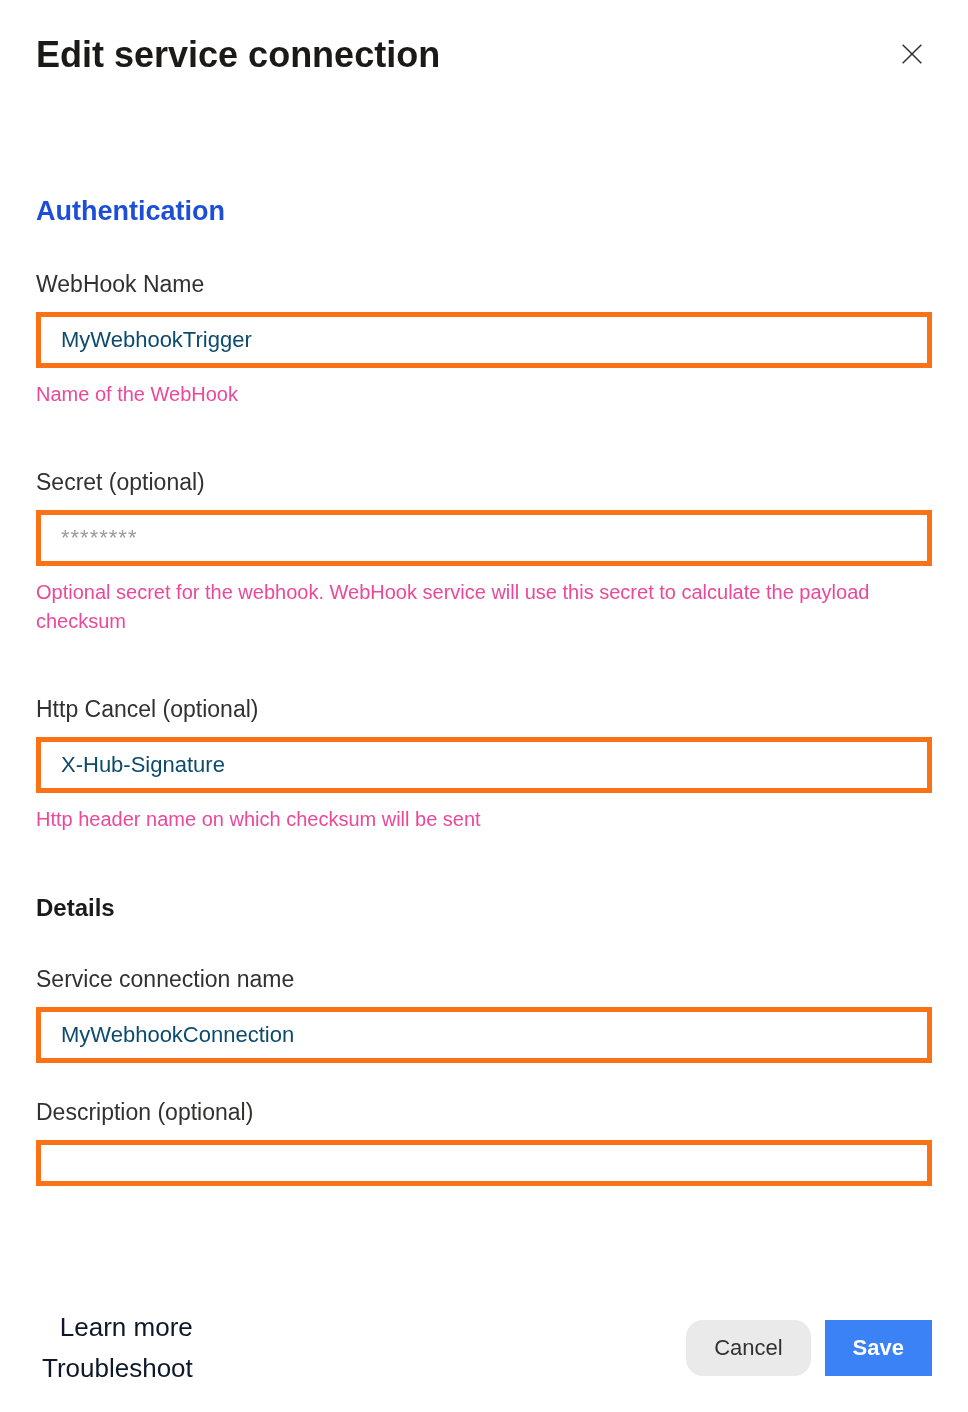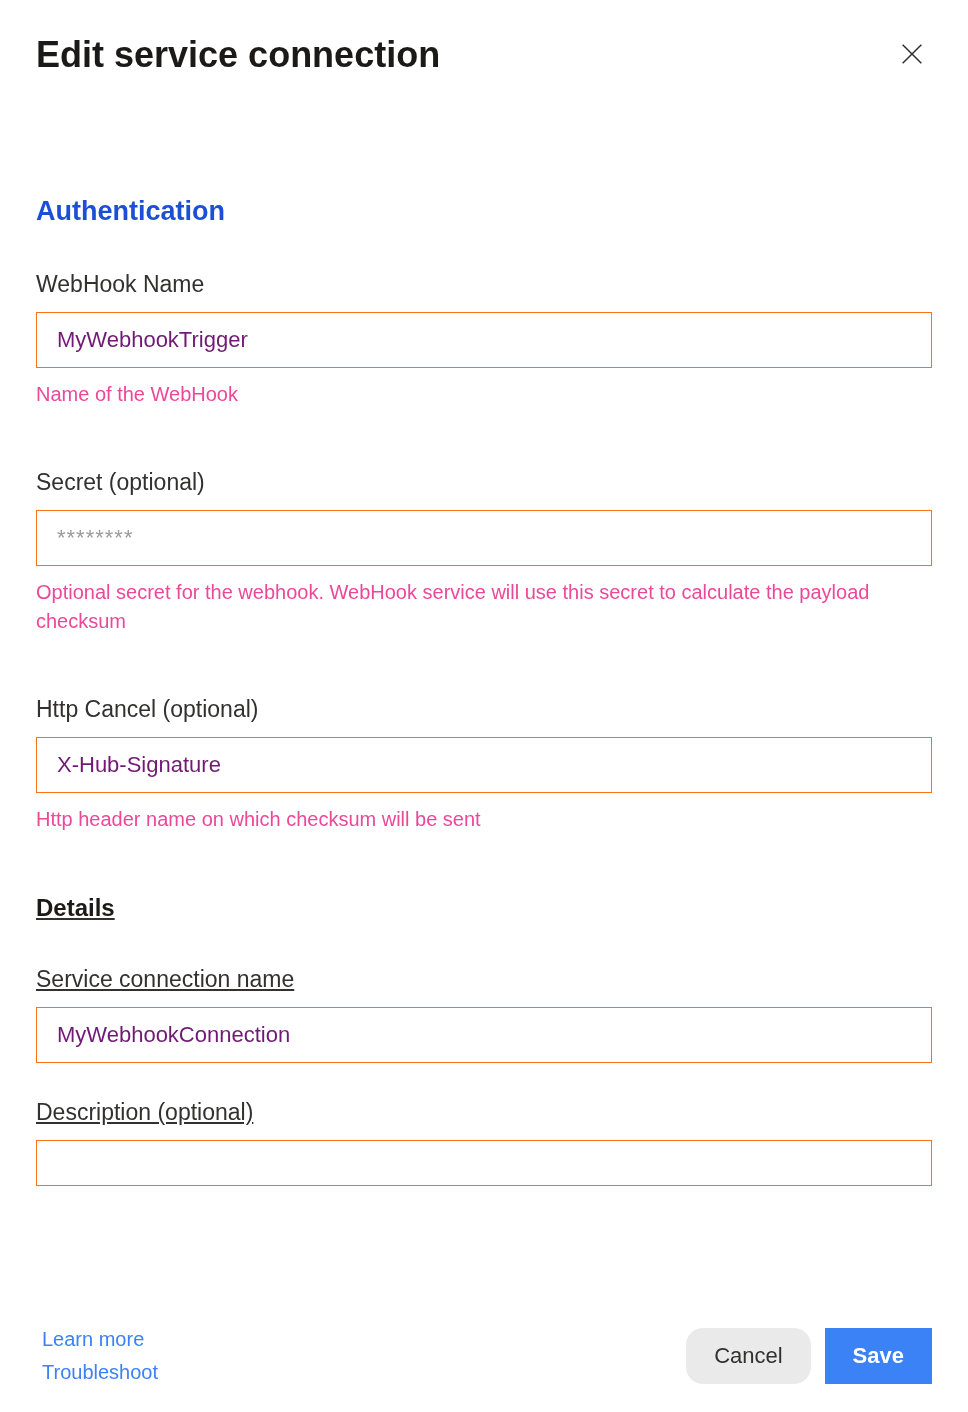--- a/index.html
+++ b/index.html
@@ -56,41 +56,40 @@
     }
     .field-label {
       font-size: 23px;
       font-weight: 400;
       color: #323130;
       margin-bottom: 14px;
     }
     .text-input {
       width: 100%;
       height: 56px;
-      border: 1px solid #f97316;
+      border: 5px solid #f97316;
       padding: 0 20px;
       font-size: 22px;
       font-family: inherit;
-      color: #701a75;
+      color: #0c4a6e;
       background: #fff;
       outline: none;
     }
     .text-input::placeholder {
       color: #9b9b9b;
       letter-spacing: 1px;
     }
     .help-text {
       font-size: 20px;
       color: #ec4899;
       margin-top: 12px;
       line-height: 1.45;
     }
     .details-section {
       margin-top: 36px;
-      text-decoration: underline;
     }
     .details-heading {
       font-size: 24px;
       font-weight: 600;
       color: #1b1a19;
       margin-bottom: 44px;
     }
     .footer {
       position: absolute;
       left: 0;
@@ -100,23 +99,24 @@
       display: flex;
       align-items: center;
       background: #fff;
     }
     .footer-links {
       display: flex;
       flex-direction: column;
       gap: 10px;
     }
     .footer-link {
-      color: #3b82f6;
-      font-size: 20px;
+      color: #0f172a;
+      font-size: 26px;
       cursor: pointer;
+      text-align: right;
     }
     .footer-buttons {
       margin-left: auto;
       display: flex;
       gap: 14px;
     }
     .btn {
       height: 56px;
       padding: 0 28px;
       font-size: 22px;

